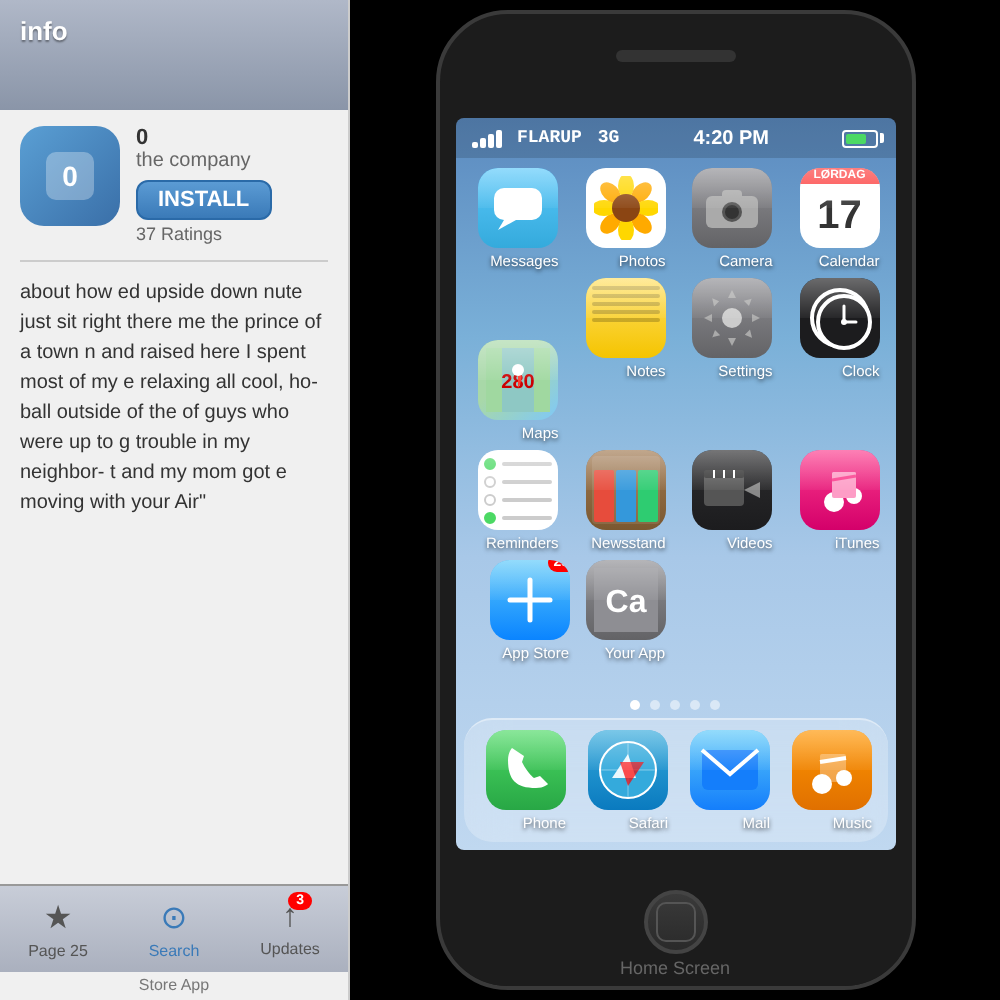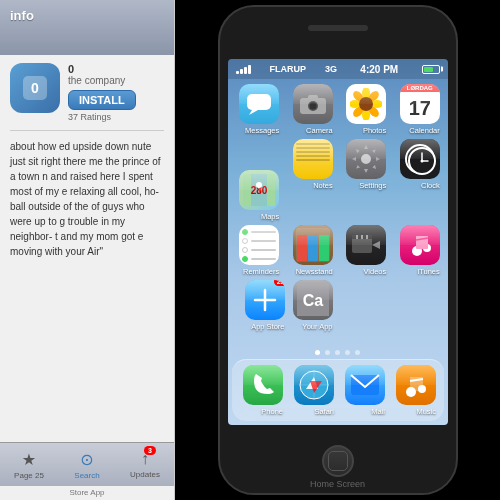--- a/index.html
+++ b/index.html
@@ -194,24 +194,25 @@
       display: flex;
       align-items: center;
       justify-content: space-between;
       padding: 0 8px;
       background: rgba(0,0,0,0.15);
     }
 
     .status-left {
       display: flex;
       align-items: flex-end;
-      gap: 19px;
+      gap: 8px;
       font-size: 9px;
       color: white;
       font-weight: bold;
+      font-family: Liberation Mono, monospace;
     }
 
     .signal-bars {
       display: flex;
       gap: 1px;
       align-items: flex-end;
     }
 
     .signal-bar {
       background: white;
@@ -730,51 +731,51 @@
                 <svg width="26" height="22" viewBox="0 0 26 22">
                   <rect x="1" y="1" width="24" height="16" rx="5" fill="white"></rect>
                   <polygon points="6,17 3,22 12,17" fill="white"></polygon>
                 </svg>
               </div>
             </div>
             <div class="app-label">Messages</div>
           </div>
 
           <div class="app-icon-wrap">
-            <div class="app-icon icon-camera">
-              <svg width="28" height="22" viewBox="0 0 28 22">
-                <rect x="1" y="5" width="26" height="16" rx="3" fill="#aaa"></rect>
-                <circle cx="14" cy="13" r="5" fill="#555"></circle>
-                <circle cx="14" cy="13" r="3.5" fill="#333"></circle>
-                <rect x="9" y="2" width="10" height="5" rx="2" fill="#aaa"></rect>
-              </svg>
-            </div>
-            <div class="app-label">Camera</div>
-          </div>
-
-          <div class="app-icon-wrap">
             <div class="app-icon icon-photos">
               <div style="width:100%;height:100%;background:white;display:flex;align-items:center;justify-content:center;">
                 <svg width="32" height="32" viewBox="0 0 32 32">
 
                   <g transform="translate(16,16)">
                     <ellipse cx="0" cy="-11" rx="4" ry="6" fill="#ffd700" transform="rotate(0)"></ellipse>
                     <ellipse cx="0" cy="-11" rx="4" ry="6" fill="#ffaa00" transform="rotate(45)"></ellipse>
                     <ellipse cx="0" cy="-11" rx="4" ry="6" fill="#ffd700" transform="rotate(90)"></ellipse>
                     <ellipse cx="0" cy="-11" rx="4" ry="6" fill="#ffaa00" transform="rotate(135)"></ellipse>
                     <ellipse cx="0" cy="-11" rx="4" ry="6" fill="#ffd700" transform="rotate(180)"></ellipse>
                     <ellipse cx="0" cy="-11" rx="4" ry="6" fill="#ffaa00" transform="rotate(225)"></ellipse>
                     <ellipse cx="0" cy="-11" rx="4" ry="6" fill="#ffd700" transform="rotate(270)"></ellipse>
                     <ellipse cx="0" cy="-11" rx="4" ry="6" fill="#ffaa00" transform="rotate(315)"></ellipse>
                     <circle r="7" fill="#8B4513"></circle>
                   </g>
                 </svg>
               </div>
             </div>
             <div class="app-label">Photos</div>
+          </div>
+
+          <div class="app-icon-wrap">
+            <div class="app-icon icon-camera">
+              <svg width="28" height="22" viewBox="0 0 28 22">
+                <rect x="1" y="5" width="26" height="16" rx="3" fill="#aaa"></rect>
+                <circle cx="14" cy="13" r="5" fill="#555"></circle>
+                <circle cx="14" cy="13" r="3.5" fill="#333"></circle>
+                <rect x="9" y="2" width="10" height="5" rx="2" fill="#aaa"></rect>
+              </svg>
+            </div>
+            <div class="app-label">Camera</div>
           </div>
 
           <div class="app-icon-wrap">
             <div class="app-icon icon-calendar">
               <div class="calendar-inner">
                 <div class="calendar-header">lørdag</div>
                 <div class="calendar-date">17</div>
               </div>
             </div>
             <div class="app-label">Calendar</div>

